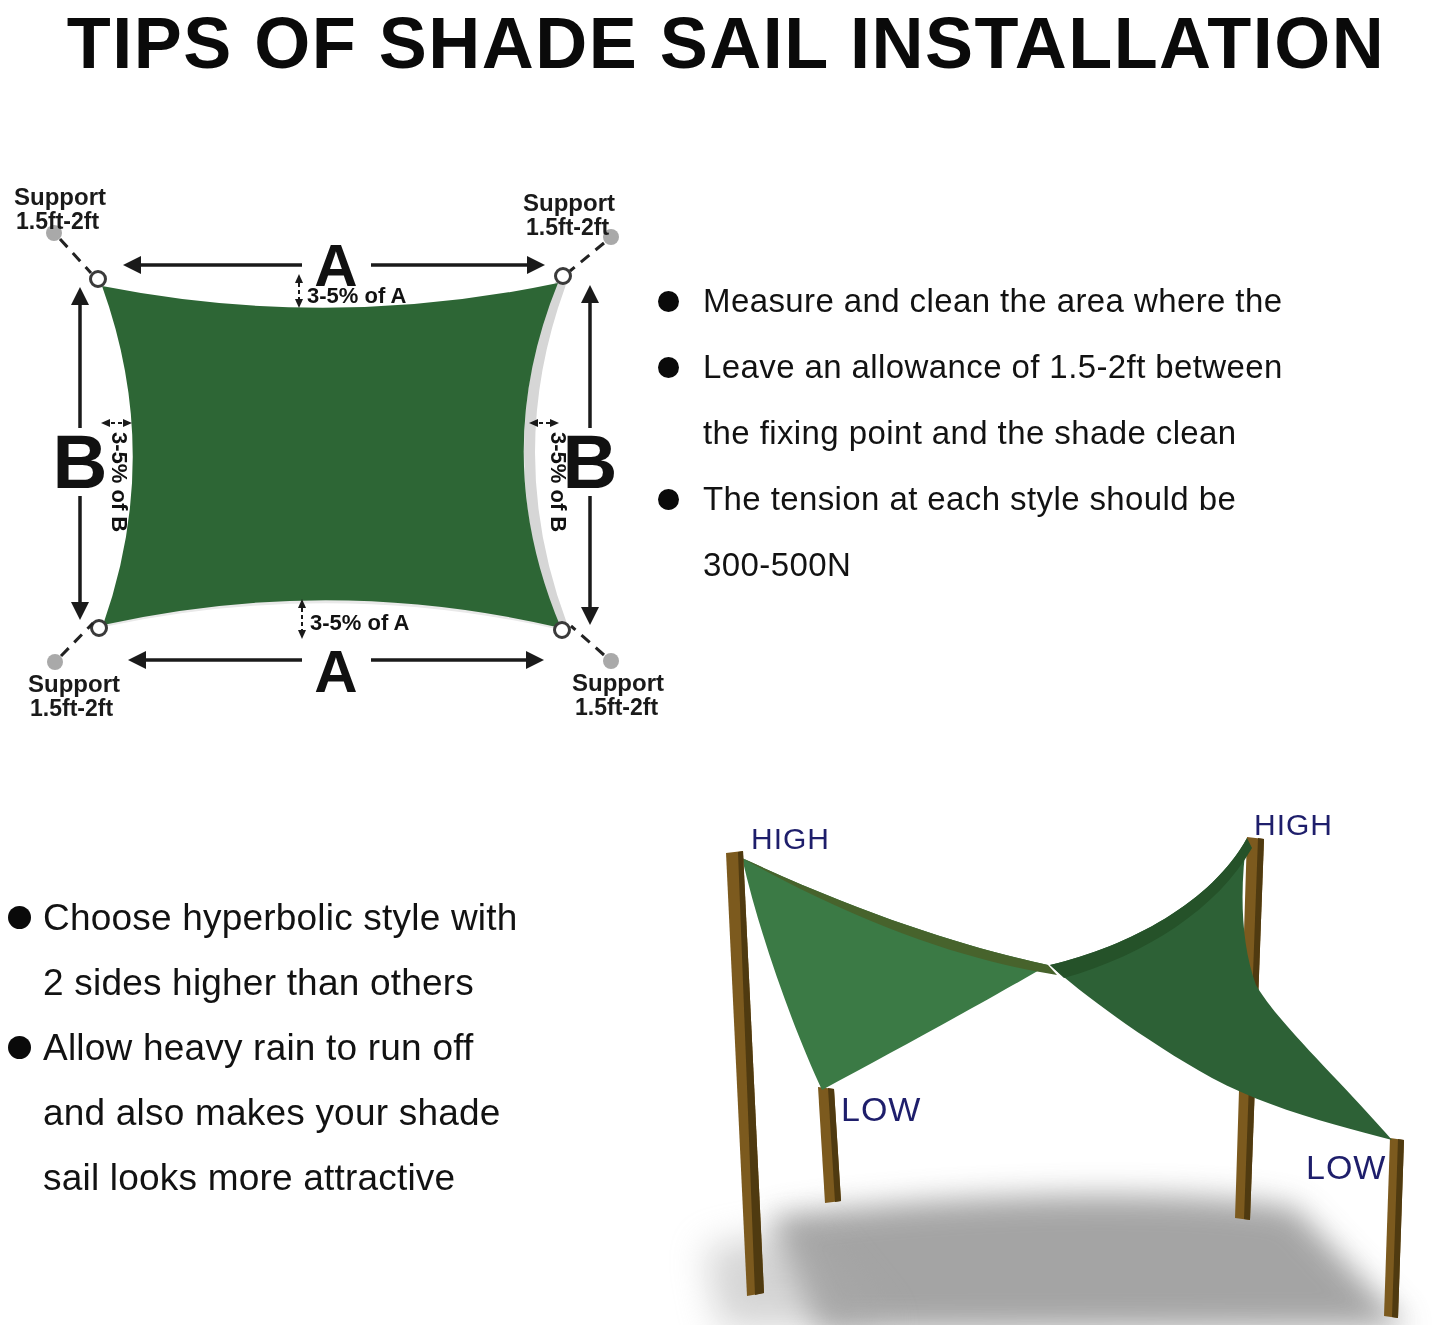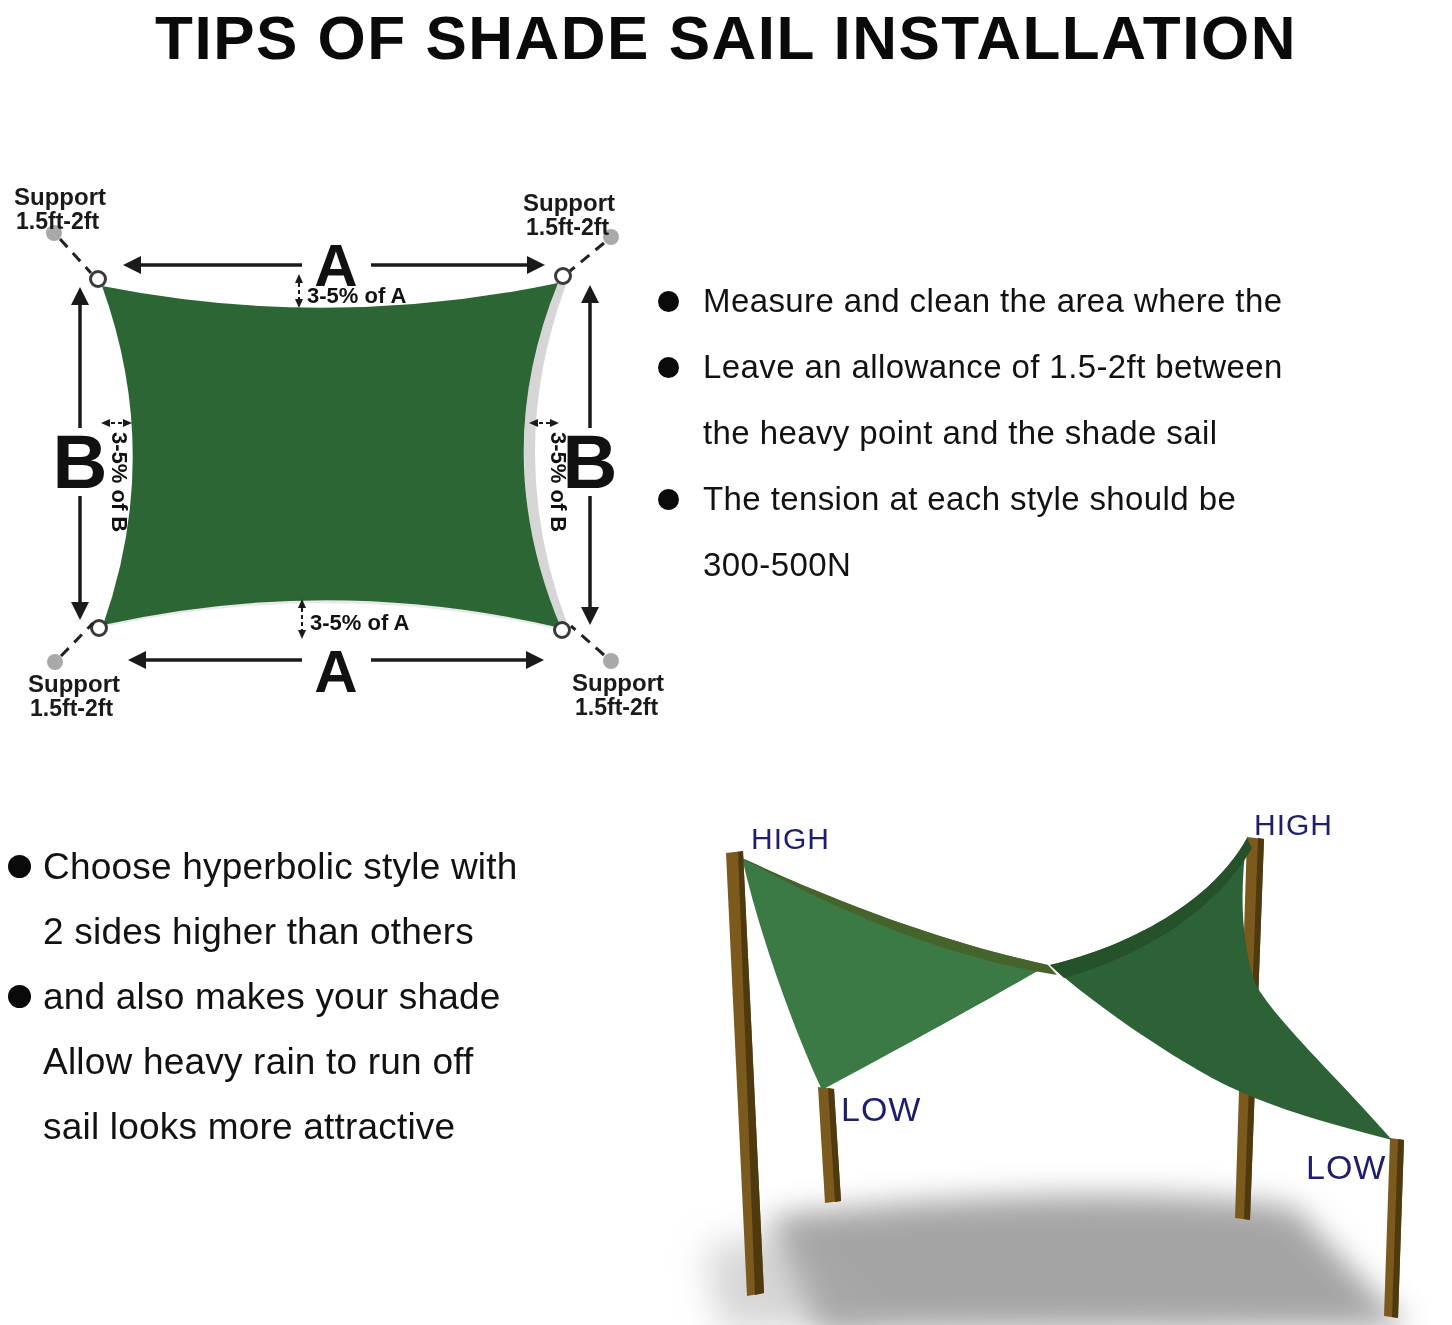--- a/index.html
+++ b/index.html
@@ -3,33 +3,33 @@
 <meta charset="utf-8">
 <style>
   html,body { margin:0; padding:0; background:#ffffff; }
   .canvas {
     position:relative; width:1452px; height:1325px; background:#ffffff;
     overflow:hidden; font-family:"Liberation Sans","DejaVu Sans",sans-serif;
     color:#111;
   }
   .title {
     position:absolute; left:0; right:0; top:2px; text-align:center;
-    font-size:62px; font-weight:700; letter-spacing:1.5px; color:#0a0a0a;
+    font-size:72px; font-weight:700; letter-spacing:1.5px; color:#0a0a0a;
     white-space:nowrap;
   }
   svg text { font-family:"Liberation Sans","DejaVu Sans",sans-serif; }
   .svg-abs { position:absolute; }
   .diagram-svg { left:0; top:170px; }
   .illu-svg  { left:650px; top:780px; }
 
   .tips { position:absolute; }
   .tips-top { left:650px; top:268px; width:800px; font-size:33px; }
   .tips-top .tip-line { line-height:66px; height:66px; white-space:nowrap; letter-spacing:0.4px; }
   .tips-top .dot { width:21px; height:21px; margin:23px 24px 0 8px; }
-  .tips-bottom { left:6px; top:834px; width:640px; font-size:37px; }
+  .tips-bottom { left:6px; top:885px; width:640px; font-size:37px; }
   .tips-bottom .tip-line { line-height:65px; height:65px; white-space:nowrap; letter-spacing:0.2px; }
   .tips-bottom .dot { width:23px; height:23px; margin:21px 12px 0 2px; }
   .tip { display:flex; align-items:flex-start; }
   .dot { background:#0a0a0a; border-radius:50%; flex:0 0 auto; }
   .tip-text { color:#121212; }
 </style>
 </head>
 <body>
 
 <div class="canvas">
@@ -116,21 +116,21 @@
     <div class="tip">
       <div class="dot"></div>
       <div class="tip-text">
         <div class="tip-line">Measure and clean the area where the</div>
       </div>
     </div>
     <div class="tip">
       <div class="dot"></div>
       <div class="tip-text">
         <div class="tip-line">Leave an allowance of 1.5-2ft between</div>
-        <div class="tip-line">the heavy point and the shade sail</div>
+        <div class="tip-line">the fixing point and the shade clean</div>
       </div>
     </div>
     <div class="tip">
       <div class="dot"></div>
       <div class="tip-text">
         <div class="tip-line">The tension at each style should be</div>
         <div class="tip-line">300-500N</div>
       </div>
     </div>
   </div>
@@ -139,22 +139,22 @@
     <div class="tip">
       <div class="dot"></div>
       <div class="tip-text">
         <div class="tip-line">Choose hyperbolic style with</div>
         <div class="tip-line">2 sides higher than others</div>
       </div>
     </div>
     <div class="tip">
       <div class="dot"></div>
       <div class="tip-text">
+        <div class="tip-line">Allow heavy rain to run off</div>
         <div class="tip-line">and also makes your shade</div>
-        <div class="tip-line">Allow heavy rain to run off</div>
         <div class="tip-line">sail looks more attractive</div>
       </div>
     </div>
   </div>
 
   <svg class="svg-abs illu-svg" width="802" height="545" viewBox="0 0 802 545">
 
     <path d="M 120,438 C 300,412 540,408 645,428 L 758,548 L 170,550 Z" fill="#8e8e8e" opacity="0.8" style="filter:blur(15px)"></path>
     <path d="M 55,468 L 160,448 L 240,548 L 70,548 Z" fill="#ababab" opacity="0.5" style="filter:blur(18px)"></path>
 

